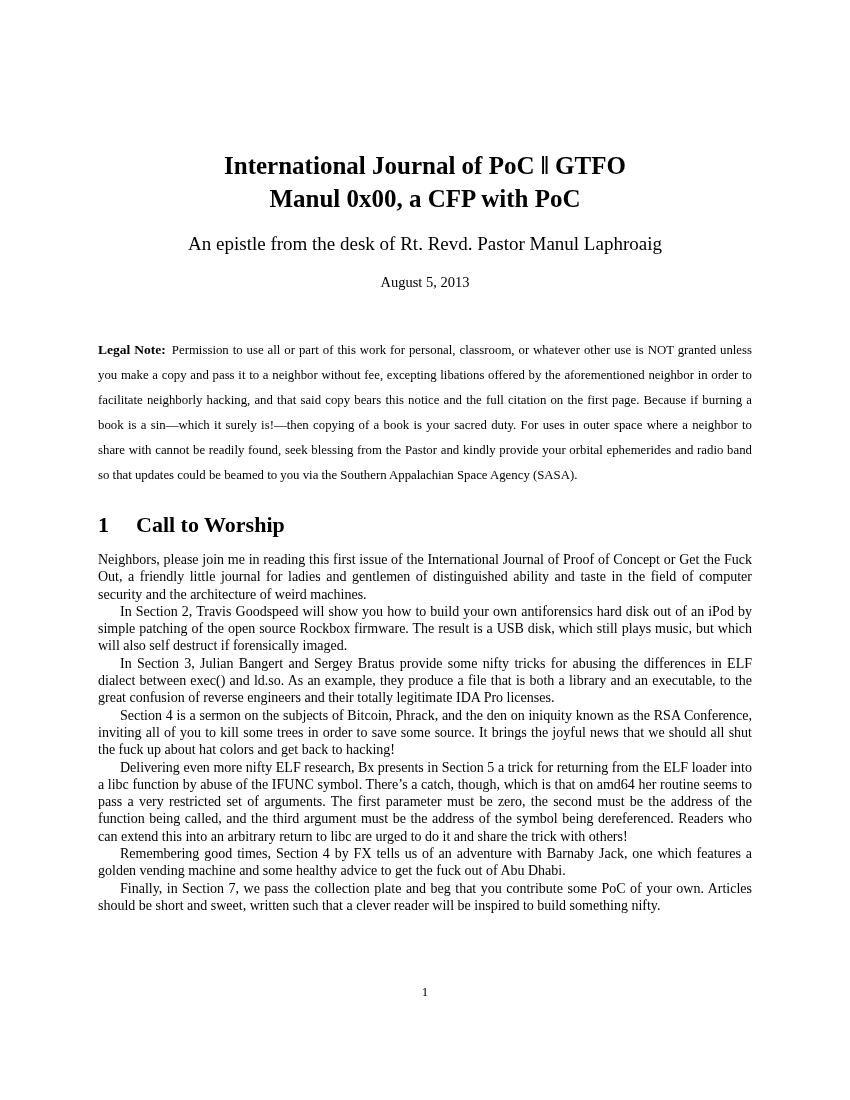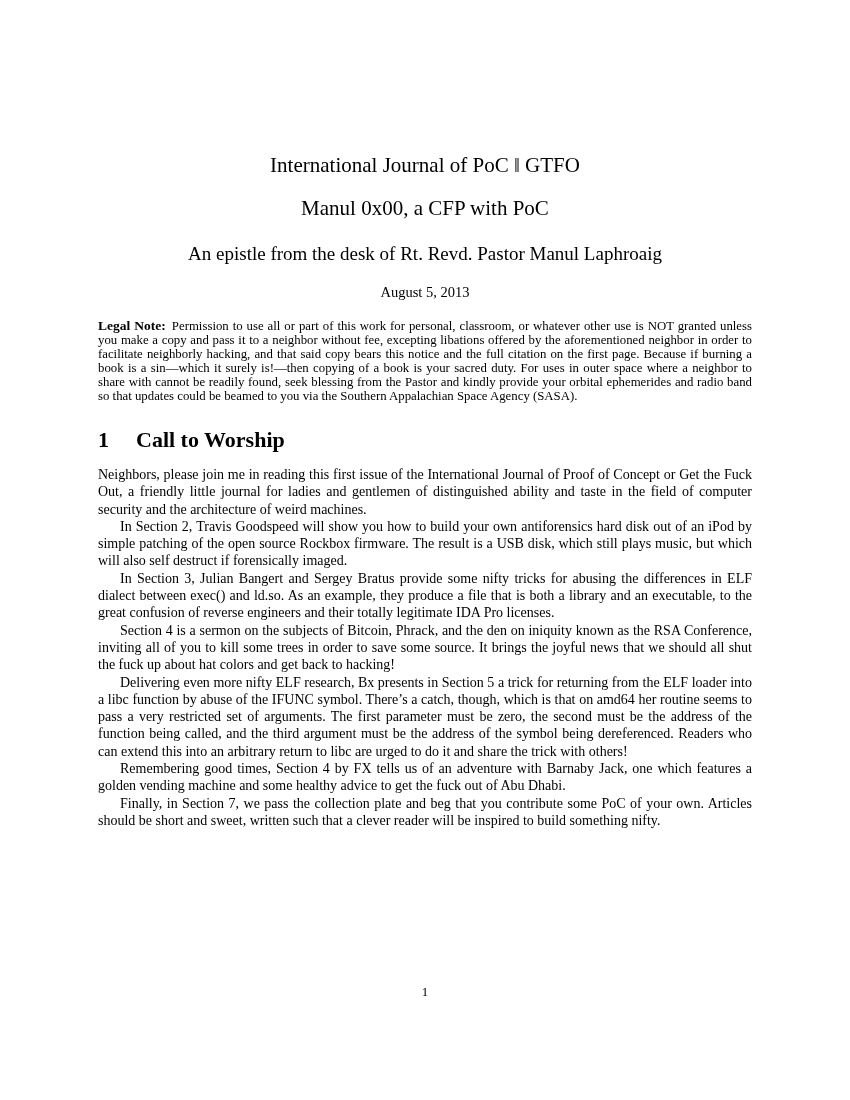--- a/index.html
+++ b/index.html
@@ -21,47 +21,47 @@
     position: absolute;
     left: 98px;
     top: 0;
     width: 654px;
   }
   .title-block {
     margin-top: 150px;
     text-align: center;
   }
   .title-line {
-    font-size: 21px;
+    font-size: 25px;
     line-height: 31px;
-    font-weight: normal;
-    margin: 12px;
+    font-weight: bold;
+    margin: 2px;
   }
   .byline {
     margin-top: 19px;
     text-align: center;
     font-size: 19px;
     line-height: 21px;
   }
   .email {
     text-align: center;
     font-style: italic;
     font-size: 14px;
     line-height: 21px;
   }
   .date {
     margin-top: 18px;
     text-align: center;
     font-size: 14.5px;
     line-height: 21px;
   }
   .legal-note {
-    margin-top: 16px;
+    margin-top: 44px;
     font-size: 12.8px;
-    line-height: 14px;
+    line-height: 25px;
     text-align: justify;
   }
   .legal-note .label {
     font-weight: bold;
     font-size: 13.5px;
     padding-right: 6px;
   }
   .section-heading {
     margin: 24px 0 13px 0;
     font-size: 22px;

